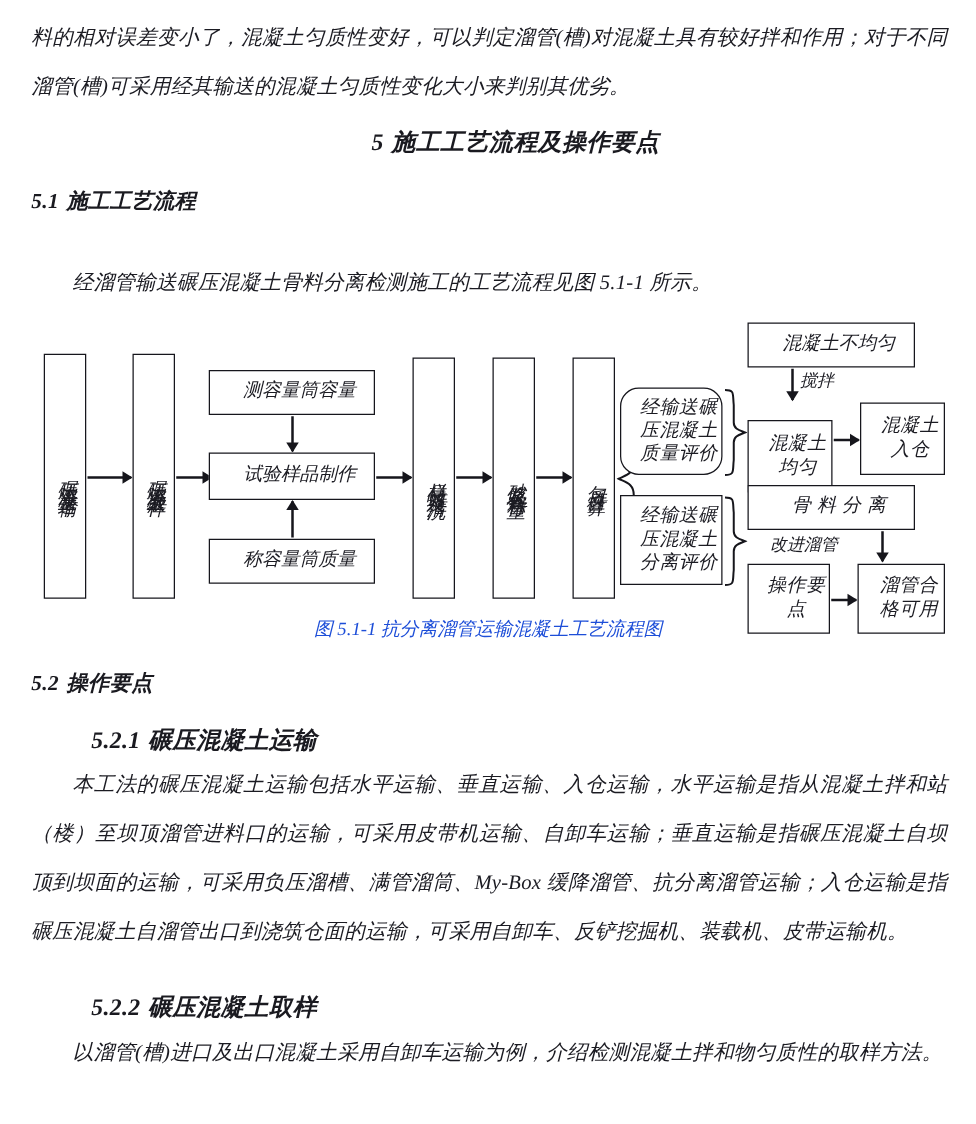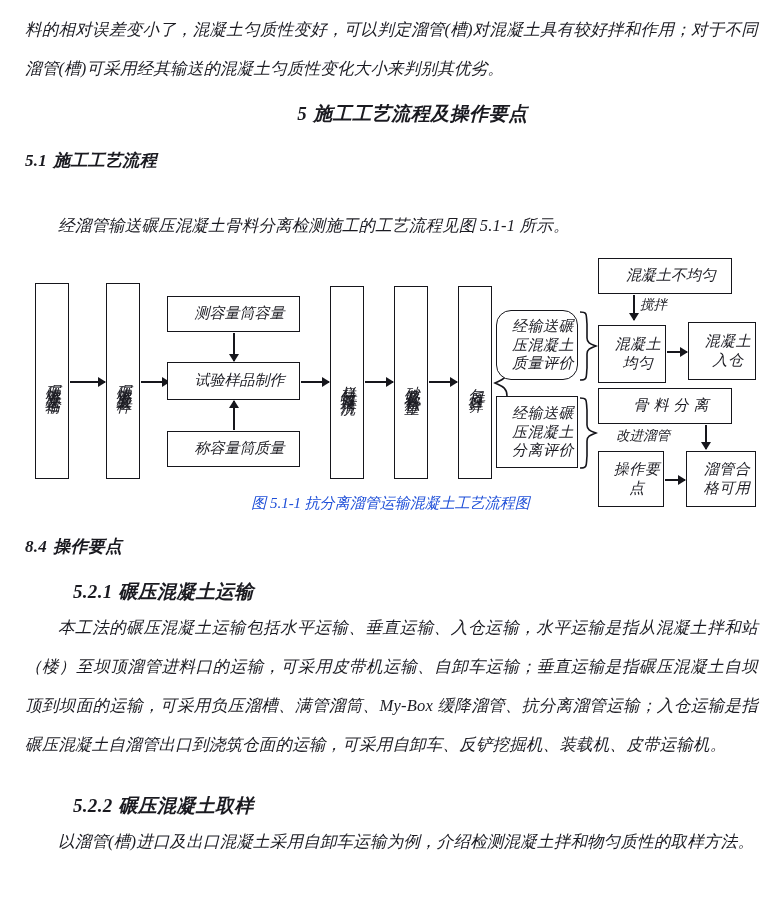--- a/index.html
+++ b/index.html
@@ -196,21 +196,21 @@
     </div>
 
     <svg class="brace" style="left:578px; top:62px;" width="20" height="72" viewBox="0 0 20 72">
       <path d="M2 2 C10 2, 8 5, 9 14 L9 28 C9 33, 13 34, 18 36 C13 38, 9 39, 9 44 L9 58 C8 67, 10 70, 2 70" fill="none" stroke="#16161c" stroke-width="1.6"></path>
     </svg>
 
     <div class="box" style="left:598px; top:10px; width:134px; height:36px;">混凝土不均匀</div>
     <div class="arrow-v" style="left:633px; top:47px; height:25px;"></div>
     <div class="edge-label" style="left:640px; top:48px;">搅拌</div>
 
-    <div class="box multi" style="left:598px; top:77px; width:68px; height:58px;">
+    <div class="box multi" style="left:598px; top:88px; width:68px; height:58px;">
       <span>混凝土均匀</span>
     </div>
     <div class="arrow-h" style="left:667px; top:103px; width:20px;"></div>
 
     <div class="box multi" style="left:688px; top:74px; width:68px; height:58px;">
       <span>混凝土入仓</span>
     </div>
 
     <div class="box multi" style="left:496px; top:148px; width:82px; height:72px;">
       <span>经输送碾压混凝土分离评价</span>
@@ -231,21 +231,21 @@
 
     <div class="box multi" style="left:686px; top:203px; width:70px; height:56px;">
       <span>溜管合格可用</span>
     </div>
 
   </div>
 
   <div class="caption" style="top:494px;">图 5.1-1  抗分离溜管运输混凝土工艺流程图</div>
 
   <div class="h2" style="left:25px; top:535px;">
-    <span class="num">8.4</span><span>操作要点</span>
+    <span class="num">5.2</span><span>操作要点</span>
   </div>
 
   <div class="h3" style="left:73px; top:579px;">
     <span class="num">5.2.1</span><span>碾压混凝土运输</span>
   </div>
 
   <div class="para indent" style="left:25px; top:608px; width:733px;">本工法的碾压混凝土运输包括水平运输、垂直运输、入仓运输，水平运输是指从混凝土拌和站（楼）至坝顶溜管进料口的运输，可采用皮带机运输、自卸车运输；垂直运输是指碾压混凝土自坝顶到坝面的运输，可采用负压溜槽、满管溜筒、My-Box 缓降溜管、抗分离溜管运输；入仓运输是指碾压混凝土自溜管出口到浇筑仓面的运输，可采用自卸车、反铲挖掘机、装载机、皮带运输机。</div>
 
   <div class="h3" style="left:73px; top:793px;">
     <span class="num">5.2.2</span><span>碾压混凝土取样</span>

